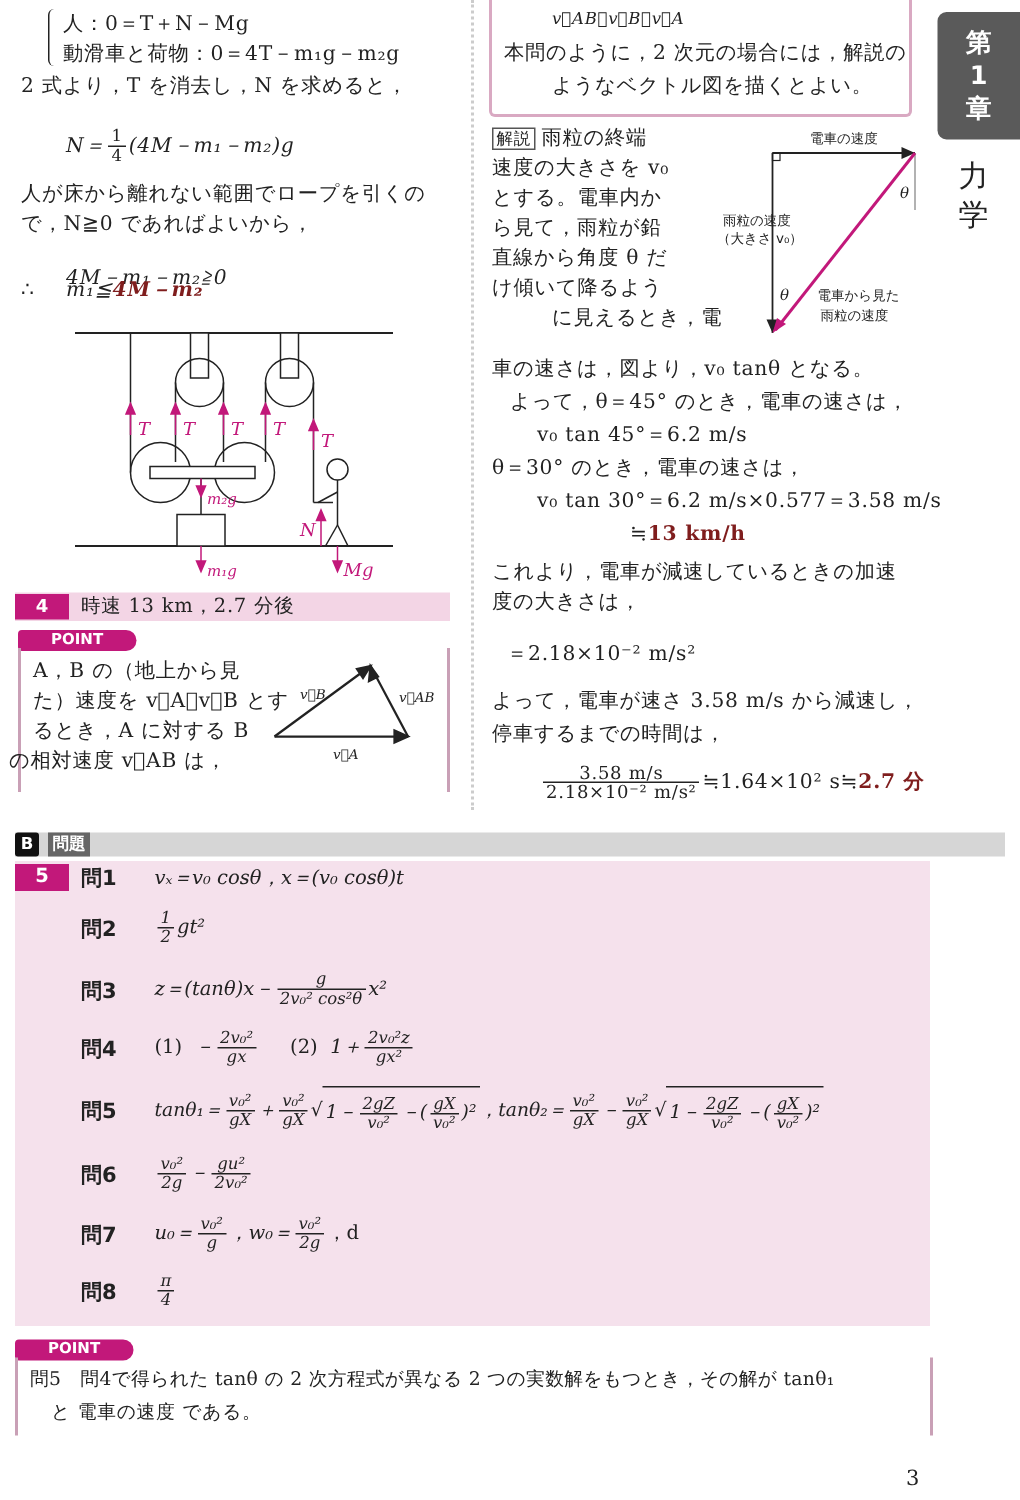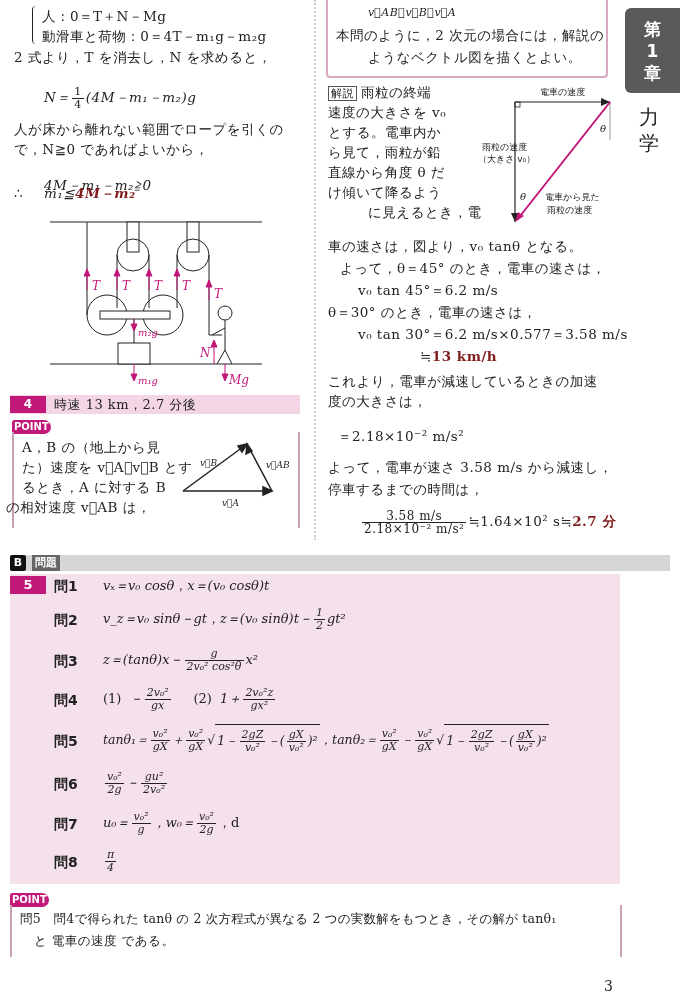--- a/index.html
+++ b/index.html
@@ -12,21 +12,21 @@
   .frac { display: inline-block; vertical-align: middle; text-align: center; font-size: 11px; line-height: 12px; margin: 0 2px; }
   .frac .num { display: block; border-bottom: 1px solid #222; padding: 0 2px; }
   .frac .den { display: block; padding: 0 2px; }
   .divider { position: absolute; left: 314px; top: 0; width: 0; height: 540px; border-left: 2px dotted #ccc; }
   .chapter-tab { position: absolute; left: 625px; top: 8px; width: 55px; height: 85px; background: #5a5a5a; border-radius: 6px 0 0 6px; color: #fff; font-family: "DejaVu Sans", sans-serif; font-weight: bold; font-size: 17px; text-align: center; padding-top: 10px; line-height: 22px; }
   .chapter-sub { position: absolute; left: 634px; top: 104px; font-family: "DejaVu Sans", sans-serif; font-size: 20px; line-height: 26px; width: 30px; text-align: center; }
   .topbox { position: absolute; left: 326px; top: -4px; width: 282px; height: 82px; border: 2px solid #d9a9c2; border-top: none; border-radius: 0 0 4px 4px; }
   .kaisetsu { display: inline-block; border: 1px solid #555; font-size: 11px; line-height: 13px; padding: 0 2px; margin-right: 4px; }
   .ans-bar { position: absolute; left: 10px; top: 395px; width: 290px; height: 19px; background: #f3d5e5; }
   .ans-num { position: absolute; left: 10px; top: 396px; width: 36px; height: 17px; background: #c2187a; color: #fff; font-family: "DejaVu Sans", sans-serif; font-weight: bold; font-size: 12px; text-align: center; line-height: 17px; }
-  .point-badge { position: absolute; background: #c2187a; color: #fff; font-family: "DejaVu Sans", sans-serif; font-weight: bold; font-size: 10px; line-height: 14px; padding: 0 2px; border-radius: 3px 8px 8px 3px; }
+  .point-badge { position: absolute; background: #c2187a; color: #fff; font-family: "DejaVu Sans", sans-serif; font-weight: bold; font-size: 10px; line-height: 14px; padding: 0 22px; border-radius: 3px 8px 8px 3px; }
   .point-box { position: absolute; border-left: 2px solid #c9a0b6; border-right: 2px solid #c9a0b6; }
   .sec-bar { position: absolute; left: 10px; top: 555px; width: 660px; height: 16px; background: #d6d6d6; }
   .sec-icon { position: absolute; left: 10px; top: 555px; width: 16px; height: 16px; background: #111; color: #fff; font-family: "DejaVu Sans", sans-serif; font-size: 11px; font-weight: bold; text-align: center; line-height: 16px; border-radius: 2px; }
   .sec-label { position: absolute; left: 32px; top: 555px; height: 16px; font-family: "DejaVu Sans", sans-serif; font-size: 11px; font-weight: bold; line-height: 16px; background: #666; color: #fff; padding: 0 3px; }
   .big-panel { position: absolute; left: 10px; top: 574px; width: 610px; height: 310px; background: #f5e1ec; }
   .q5-num { position: absolute; left: 10px; top: 576px; width: 36px; height: 18px; background: #c2187a; color: #fff; font-family: "DejaVu Sans", sans-serif; font-weight: bold; font-size: 13px; text-align: center; line-height: 18px; }
   .qlabel { position: absolute; left: 54px; font-family: "DejaVu Sans", sans-serif; font-weight: bold; font-size: 14px; line-height: 20px; }
   .qbody { position: absolute; left: 103px; white-space: nowrap; font-size: 13px; line-height: 20px; }
   .sqrt { display: inline-block; border-top: 1px solid #222; padding: 0 2px; vertical-align: middle; }
   .page-num { position: absolute; left: 604px; top: 978px; font-size: 14px; font-family: "DejaVu Serif", serif; }
@@ -203,21 +203,21 @@
 <div class="sec-icon">B</div>
 <div class="sec-label">問題</div>
 <div class="big-panel"></div>
 <div class="q5-num">5</div>
 
 <div class="qlabel" style="top:576px;">問1</div>
 <div class="qbody it" style="top:576px;">vₓ＝v₀ cosθ，x＝(v₀ cosθ)t</div>
 
 <div class="qlabel" style="top:610px;">問2</div>
 <div class="qbody it" style="top:604px;line-height:30px;">
-  <span>v_z＝v₀ sinθ－gt，z＝(v₀ sinθ)t－</span><span class="frac"><span class="num">1</span><span class="den">2</span></span><span>gt²</span>
+  <span class="frac"><span class="num">1</span><span class="den">2</span></span><span>gt²</span>
 </div>
 
 <div class="qlabel" style="top:651px;">問3</div>
 <div class="qbody it" style="top:645px;line-height:30px;">
   <span>z＝(tanθ)x－</span><span class="frac"><span class="num">g</span><span class="den">2v₀² cos²θ</span></span><span>x²</span>
 </div>
 
 <div class="qlabel" style="top:690px;">問4</div>
 <div class="qbody it" style="top:684px;line-height:30px;">
   <span style="font-style:normal;">(1)</span>&nbsp;&nbsp;<span>－</span><span class="frac"><span class="num">2v₀²</span><span class="den">gx</span></span>&nbsp;&nbsp;&nbsp;&nbsp;&nbsp;<span style="font-style:normal;">(2)</span>&nbsp;&nbsp;<span>1＋</span><span class="frac"><span class="num">2v₀²z</span><span class="den">gx²</span></span>

